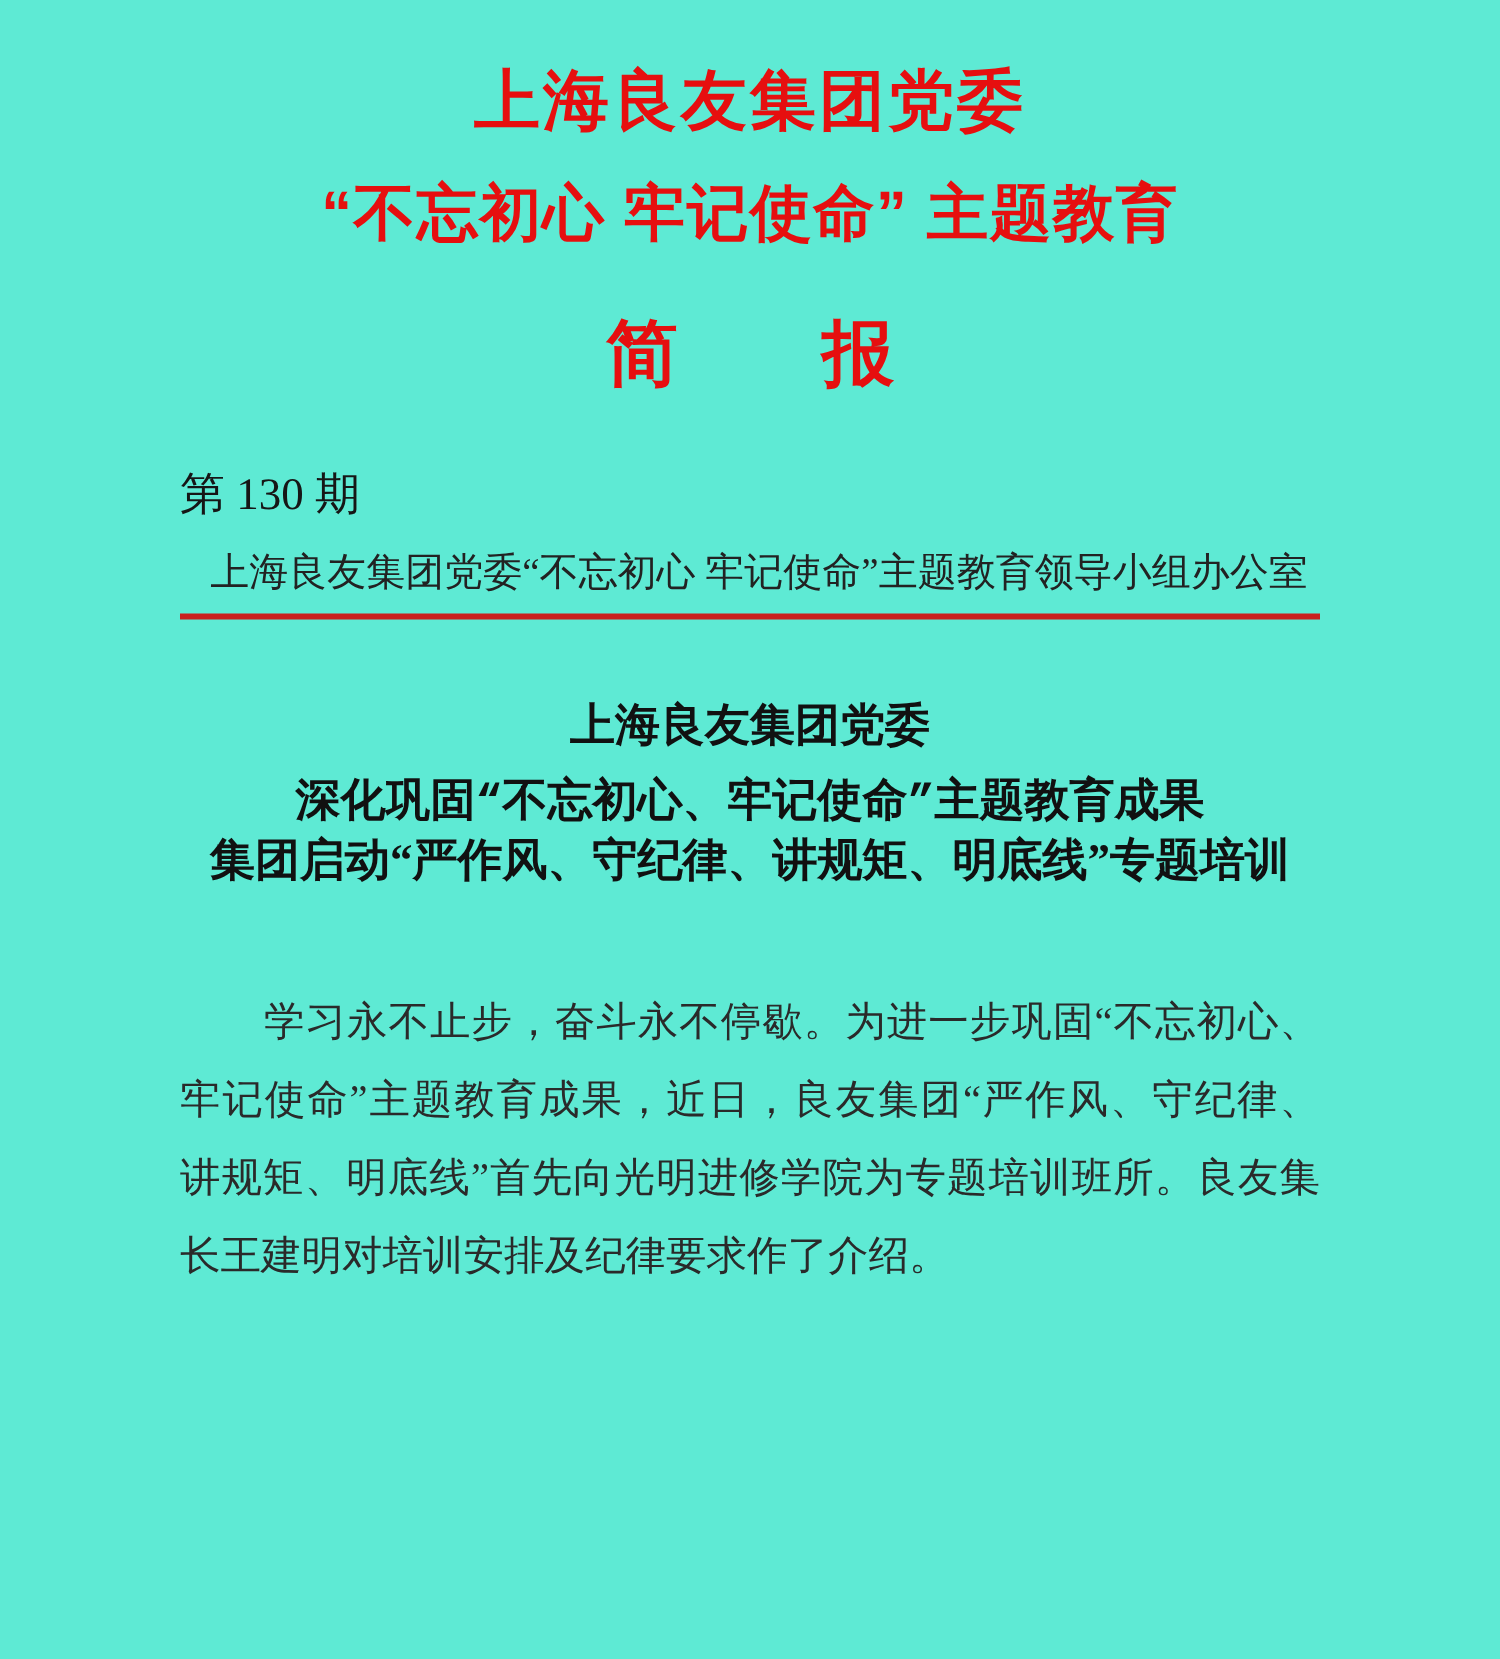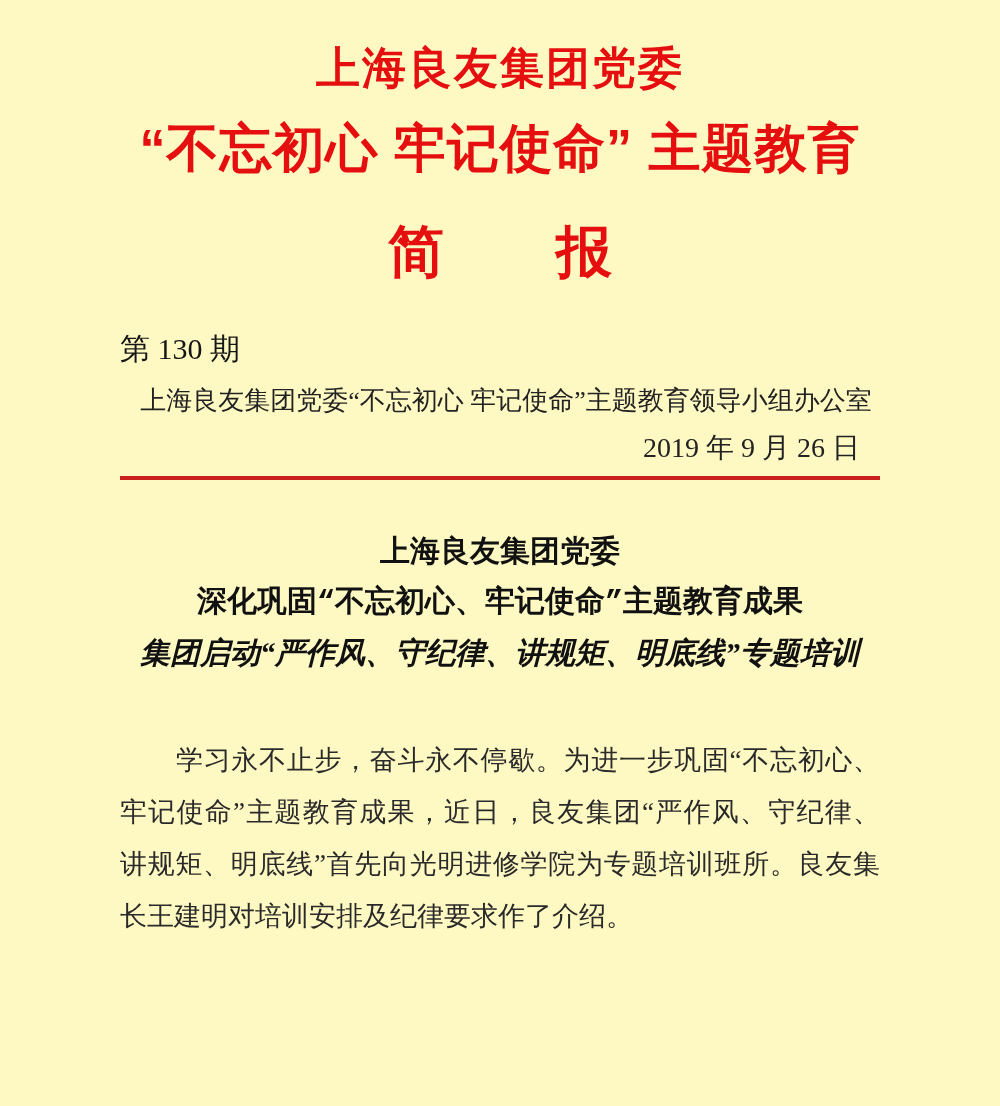--- a/index.html
+++ b/index.html
@@ -4,21 +4,21 @@
 <style>
   html, body {
     margin: 0;
     padding: 0;
     background: #ffffff;
   }
   .page {
     position: relative;
     width: 1000px;
     height: 1106px;
-    background: #fef9c3;
+    background: #5eead4;
     overflow: hidden;
     font-family: "Liberation Serif", serif;
     color: #1a1a1a;
   }
   .content {
     width: 760px;
     margin: 0 auto;
   }
   
   .mast-org {
@@ -29,31 +29,31 @@
     font-size: 44px;
     line-height: 1;
     color: var(--masthead-red, #e60f0f);
     letter-spacing: 2px;
   }
   .mast-theme {
     margin-top: 32px;
     text-align: center;
     font-family: "Liberation Sans", sans-serif;
     font-weight: bold;
-    font-size: 52px;
+    font-size: 41px;
     line-height: 1;
     color: var(--masthead-red, #e60f0f);
     letter-spacing: 1px;
   }
   .brief-title {
     margin-top: 50px;
     text-align: center;
     font-family: "Liberation Serif", serif;
     font-weight: bold;
-    font-size: 56px;
+    font-size: 48px;
     line-height: 1;
     color: var(--masthead-red, #e60f0f);
   }
   .issue-number {
     margin-top: 54px;
     text-align: left;
     font-size: 30px;
     line-height: 1;
     color: #161616;
   }
@@ -81,21 +81,21 @@
   
   .art-title {
     text-align: center;
     font-weight: bold;
     font-size: 30px;
     line-height: 1;
     color: #111111;
   }
   .art-title.t1 { margin-top: 56px; }
   .art-title.t2 { margin-top: 22px; font-family: Liberation Mono, monospace; }
-  .art-title.t3 { margin-top: 20px; font-style: italic; }
+  .art-title.t3 { margin-top: 8px; }
   
   .body-block {
     margin-top: 66px;
     color: #2a2a2a;
   }
   .body-line {
     font-size: 27px;
     line-height: 52px;
     height: 52px;
     white-space: nowrap;
@@ -123,21 +123,20 @@
     <div class="mast-org">上海良友集团党委</div>
 
     <div class="mast-theme">“不忘初心 牢记使命” 主题教育</div>
 
     <div class="brief-title">简　　报</div>
 
     <div class="issue-number">第 130 期</div>
 
     <div class="office-line">上海良友集团党委“不忘初心 牢记使命”主题教育领导小组办公室</div>
 
-    <div class="date-line">2019 年 9 月 26 日</div>
 
     <div class="red-rule"></div>
 
     <div class="art-title t1">上海良友集团党委</div>
 
     <div class="art-title t2">深化巩固“不忘初心、牢记使命”主题教育成果</div>
 
     <div class="art-title t3">集团启动“严作风、守纪律、讲规矩、明底线”专题培训</div>
 
     <div class="body-block">

